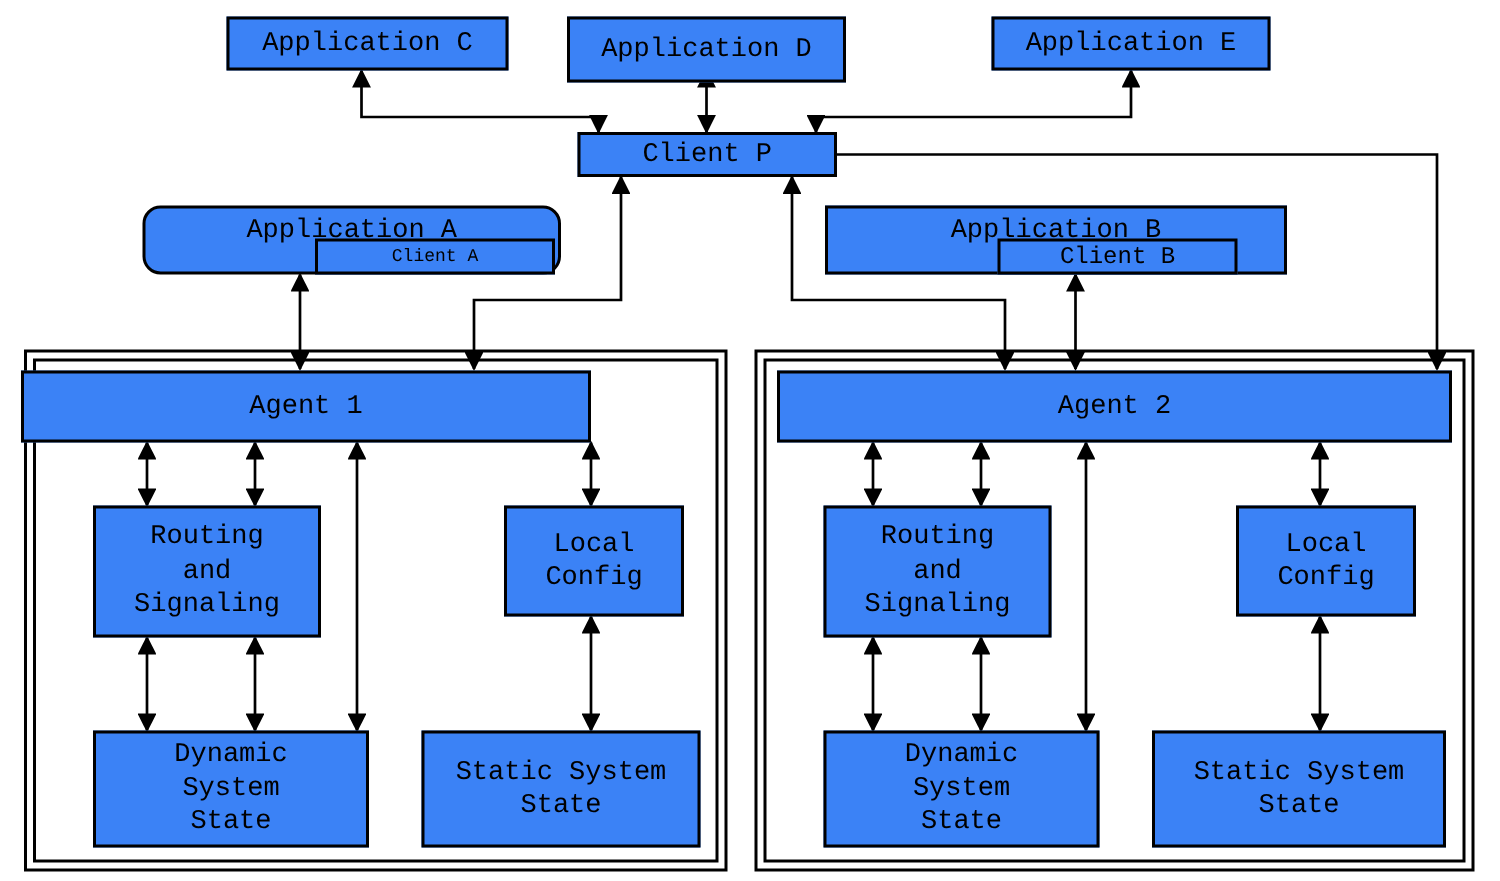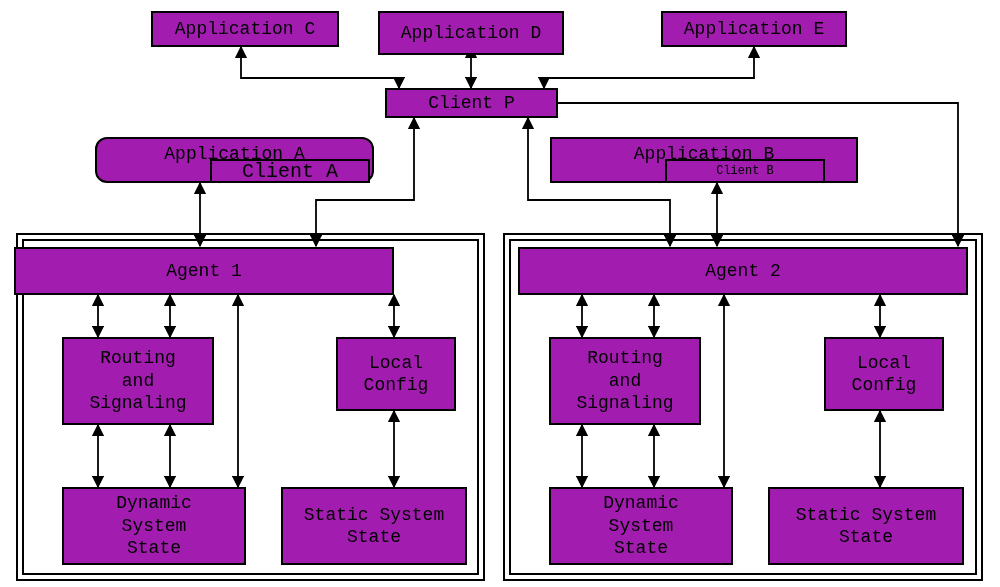--- a/index.html
+++ b/index.html
@@ -9,21 +9,21 @@
     background: #fff;
     font-family: "Courier New", monospace;
     font-size: 18px;
     color: #000;
     position: relative;
   }
   svg { position: absolute; top: 0; left: 0; }
   .box {
     position: absolute;
     border: 2px solid #000;
-    background: #a21caf;
+    background: #3b82f6;
     display: flex;
     align-items: center;
     justify-content: center;
     text-align: center;
     line-height: 1.25;
     padding: 2px 4px;
   }
   .outer {
     position: absolute;
     border: 2px solid #000;
@@ -94,28 +94,28 @@
 <div class="box" style="left:661px; top:11px; width:186px; height:36px;">
   <span class="lbl">Application E</span>
 </div>
 <div class="box" style="left:385px; top:88px; width:173px; height:30px;">
   <span class="lbl">Client P</span>
 </div>
 
 <div class="box" style="left:95px; top:137px; width:279px; height:46px; align-items:flex-start; padding-top:4px;border-radius:12px;">
   <span class="lbl">Application A</span>
 </div>
-<div class="box" style="left:210px; top:159px; width:160px; height:24px; font-size:20px;">
+<div class="box" style="left:210px; top:159px; width:160px; height:24px; font-size:12px;">
   <span class="lbl">Client A</span>
 </div>
 
 <div class="box" style="left:550px; top:137px; width:308px; height:46px; align-items:flex-start; padding-top:4px;">
   <span class="lbl">Application B</span>
 </div>
-<div class="box" style="left:665px; top:159px; width:160px; height:24px; font-size:12px;">
+<div class="box" style="left:665px; top:159px; width:160px; height:24px; font-size:16px;">
   <span class="lbl">Client B</span>
 </div>
 
 <div class="outer" style="left:16px; top:233px; width:469px; height:348px;"></div>
 <div class="inner" style="left:22px; top:239px; width:457px; height:336px;"></div>
 
 <div class="box" style="left:14px; top:247px; width:380px; height:48px;font-family:Liberation Mono, monospace;">
   <span class="lbl">Agent 1</span>
 </div>
 

